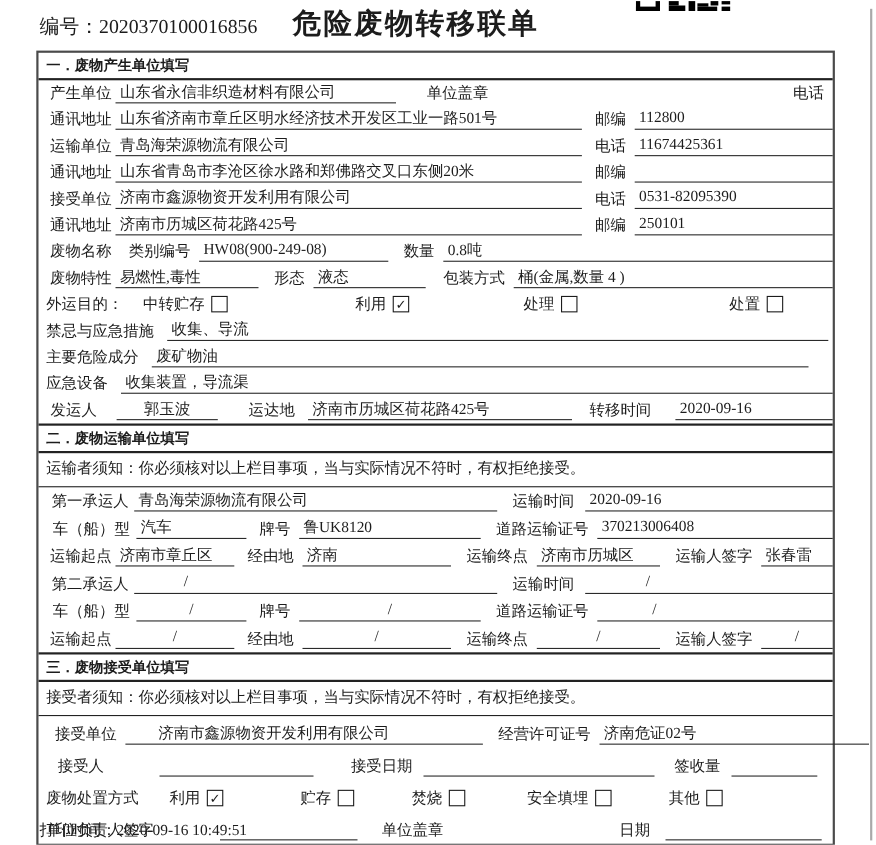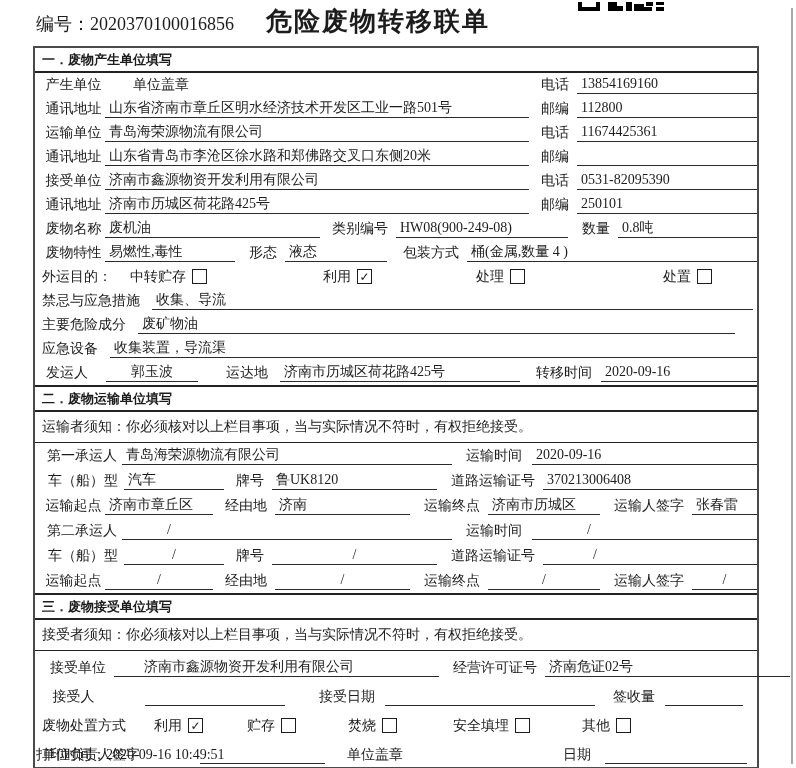--- a/index.html
+++ b/index.html
@@ -51,23 +51,23 @@
   </svg>
 </div>
 <div class="edge-line"></div>
 
 <div class="sheet">
 
   <div class="sec-title">一．废物产生单位填写</div>
 
   <div class="row">
     <span class="lbl" style="width:63px">产生单位</span>
+    <span class="val" style="width:255px">山东省永信非织造材料有限公司</span>
     <span class="lbl" style="margin-left:28px">单位盖章</span>
     <span class="lbl" style="margin-left:auto;margin-right:8px">电话</span>
-    <span class="val" style="width:180px">13854169160</span>
   </div>
 
   <div class="row">
     <span class="lbl" style="width:63px">通讯地址</span>
     <span class="val grow" style="margin-right:12px">山东省济南市章丘区明水经济技术开发区工业一路501号</span>
     <span class="lbl" style="margin-right:8px">邮编</span>
     <span class="val" style="width:180px">112800</span>
   </div>
 
   <div class="row">
@@ -93,21 +93,20 @@
 
   <div class="row">
     <span class="lbl" style="width:63px">通讯地址</span>
     <span class="val grow" style="margin-right:12px">济南市历城区荷花路425号</span>
     <span class="lbl" style="margin-right:8px">邮编</span>
     <span class="val" style="width:180px">250101</span>
   </div>
 
   <div class="row">
     <span class="lbl" style="width:63px">废物名称</span>
-    <span class="val" style="width:215px">废机油</span>
     <span class="lbl" style="margin-left:12px;margin-right:8px">类别编号</span>
     <span class="val" style="width:172px">HW08(900-249-08)</span>
     <span class="lbl" style="margin-left:14px;margin-right:8px">数量</span>
     <span class="val grow">0.8吨</span>
   </div>
 
   <div class="row">
     <span class="lbl" style="width:63px">废物特性</span>
     <span class="val" style="width:130px">易燃性,毒性</span>
     <span class="lbl" style="margin-left:14px;margin-right:8px">形态</span>
@@ -149,21 +148,21 @@
   <div class="row">
     <span class="lbl">应急设备</span>
     <span class="val grow" style="margin-left:12px">收集装置，导流渠</span>
   </div>
 
   <div class="row">
     <span class="lbl" style="width:50px">发运人</span>
     <span class="val" style="width:92px;margin-left:14px;text-align:center">郭玉波</span>
     <span class="lbl" style="margin-left:28px;margin-right:12px">运达地</span>
     <span class="val" style="width:240px">济南市历城区荷花路425号</span>
-    <span class="lbl" style="margin-left:16px;margin-right:9px">转移时间</span>
+    <span class="lbl" style="margin-left:16px;margin-right:22px">转移时间</span>
     <span class="val grow">2020-09-16</span>
   </div>
 
   <div class="sec-title sec-top">二．废物运输单位填写</div>
 
   <div class="notice">
     <span>运输者须知：</span><span>你必须核对以上栏目事项，当与实际情况不符时，有权拒绝接受。</span>
   </div>
 
   <div class="row row2">
@@ -241,21 +240,21 @@
     <span class="lbl" style="margin-left:18px;margin-right:10px">签收量</span>
     <span class="val grow" style="margin-right:14px"></span>
   </div>
 
   <div class="row row3">
     <span class="lbl">废物处置方式</span>
     <span class="cbl" style="margin-left:28px">利用</span>
     <span class="cb">
         <span>✓</span>
       </span>
-    <span class="cbl" style="margin-left:44px">贮存</span>
+    <span class="cbl" style="margin-left:70px">贮存</span>
     <span class="cb">
         <span></span>
       </span>
     <span class="cbl" style="margin-left:52px">焚烧</span>
     <span class="cb">
         <span></span>
       </span>
     <span class="cbl" style="margin-left:56px">安全填埋</span>
     <span class="cb">
         <span></span>

